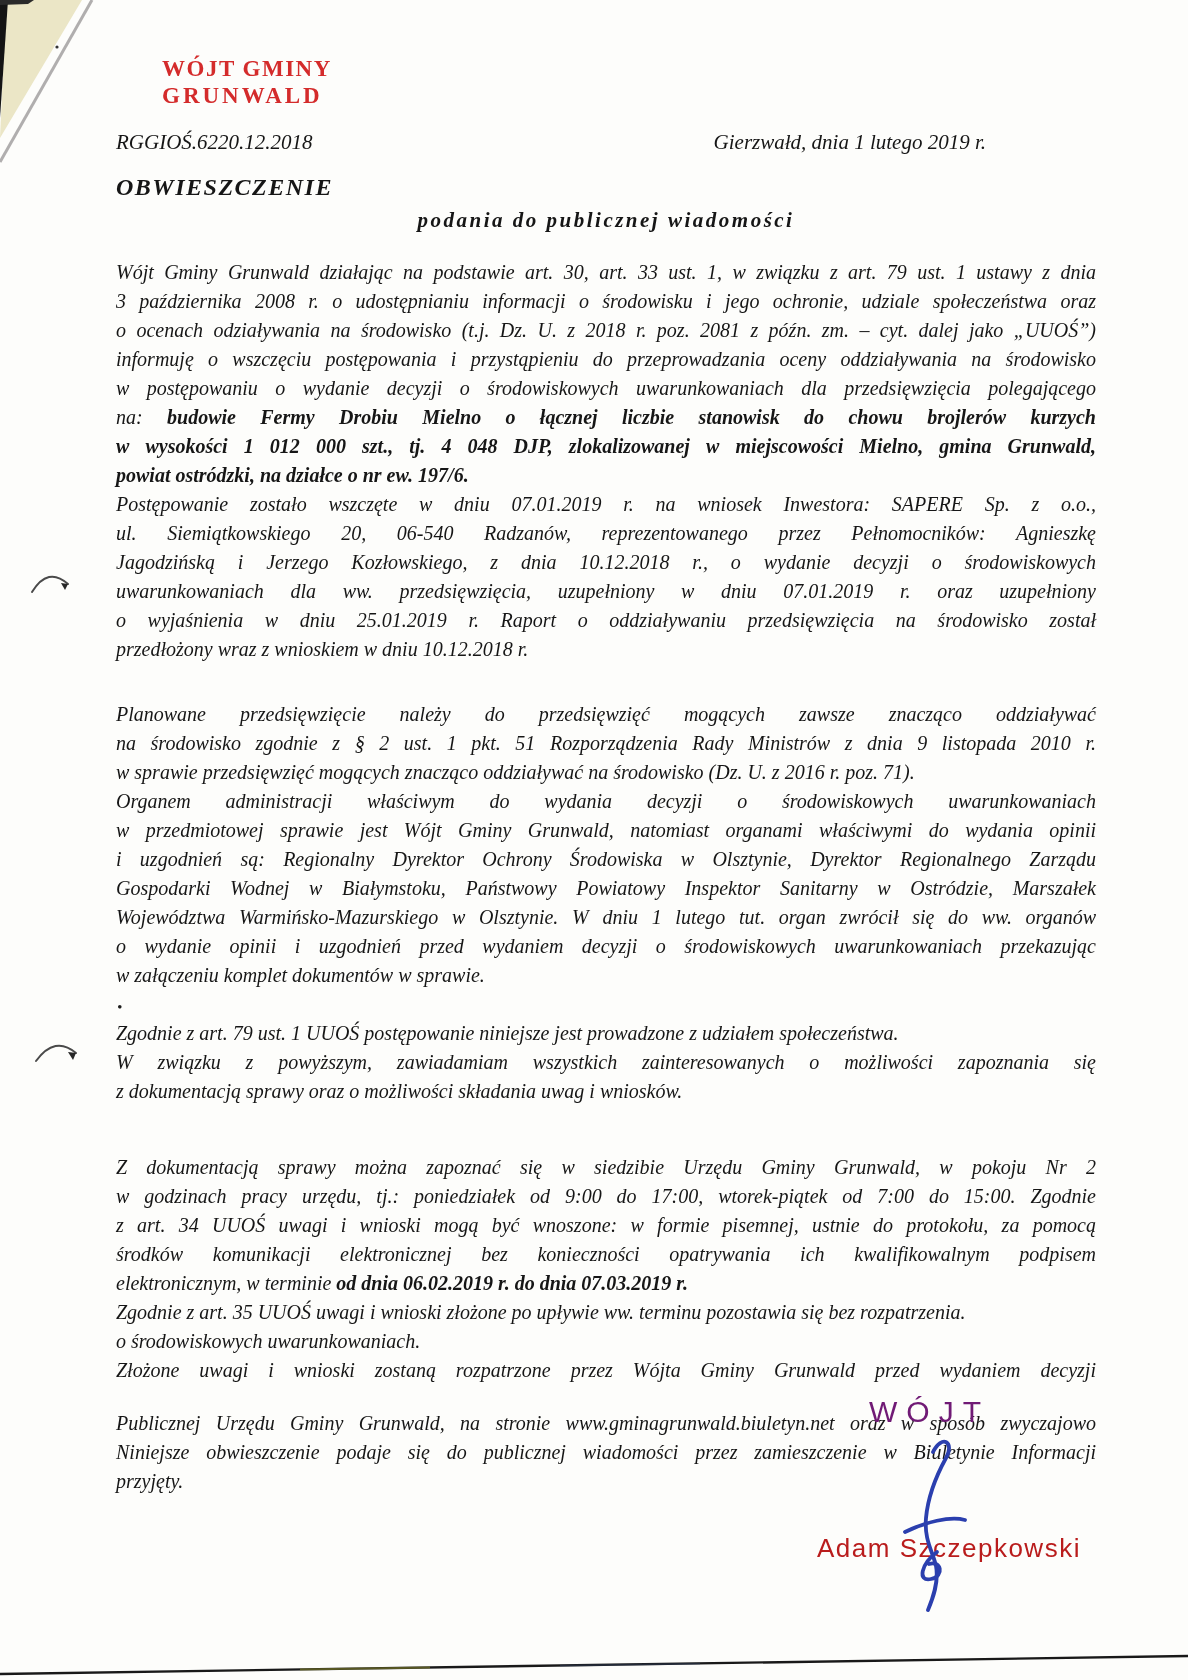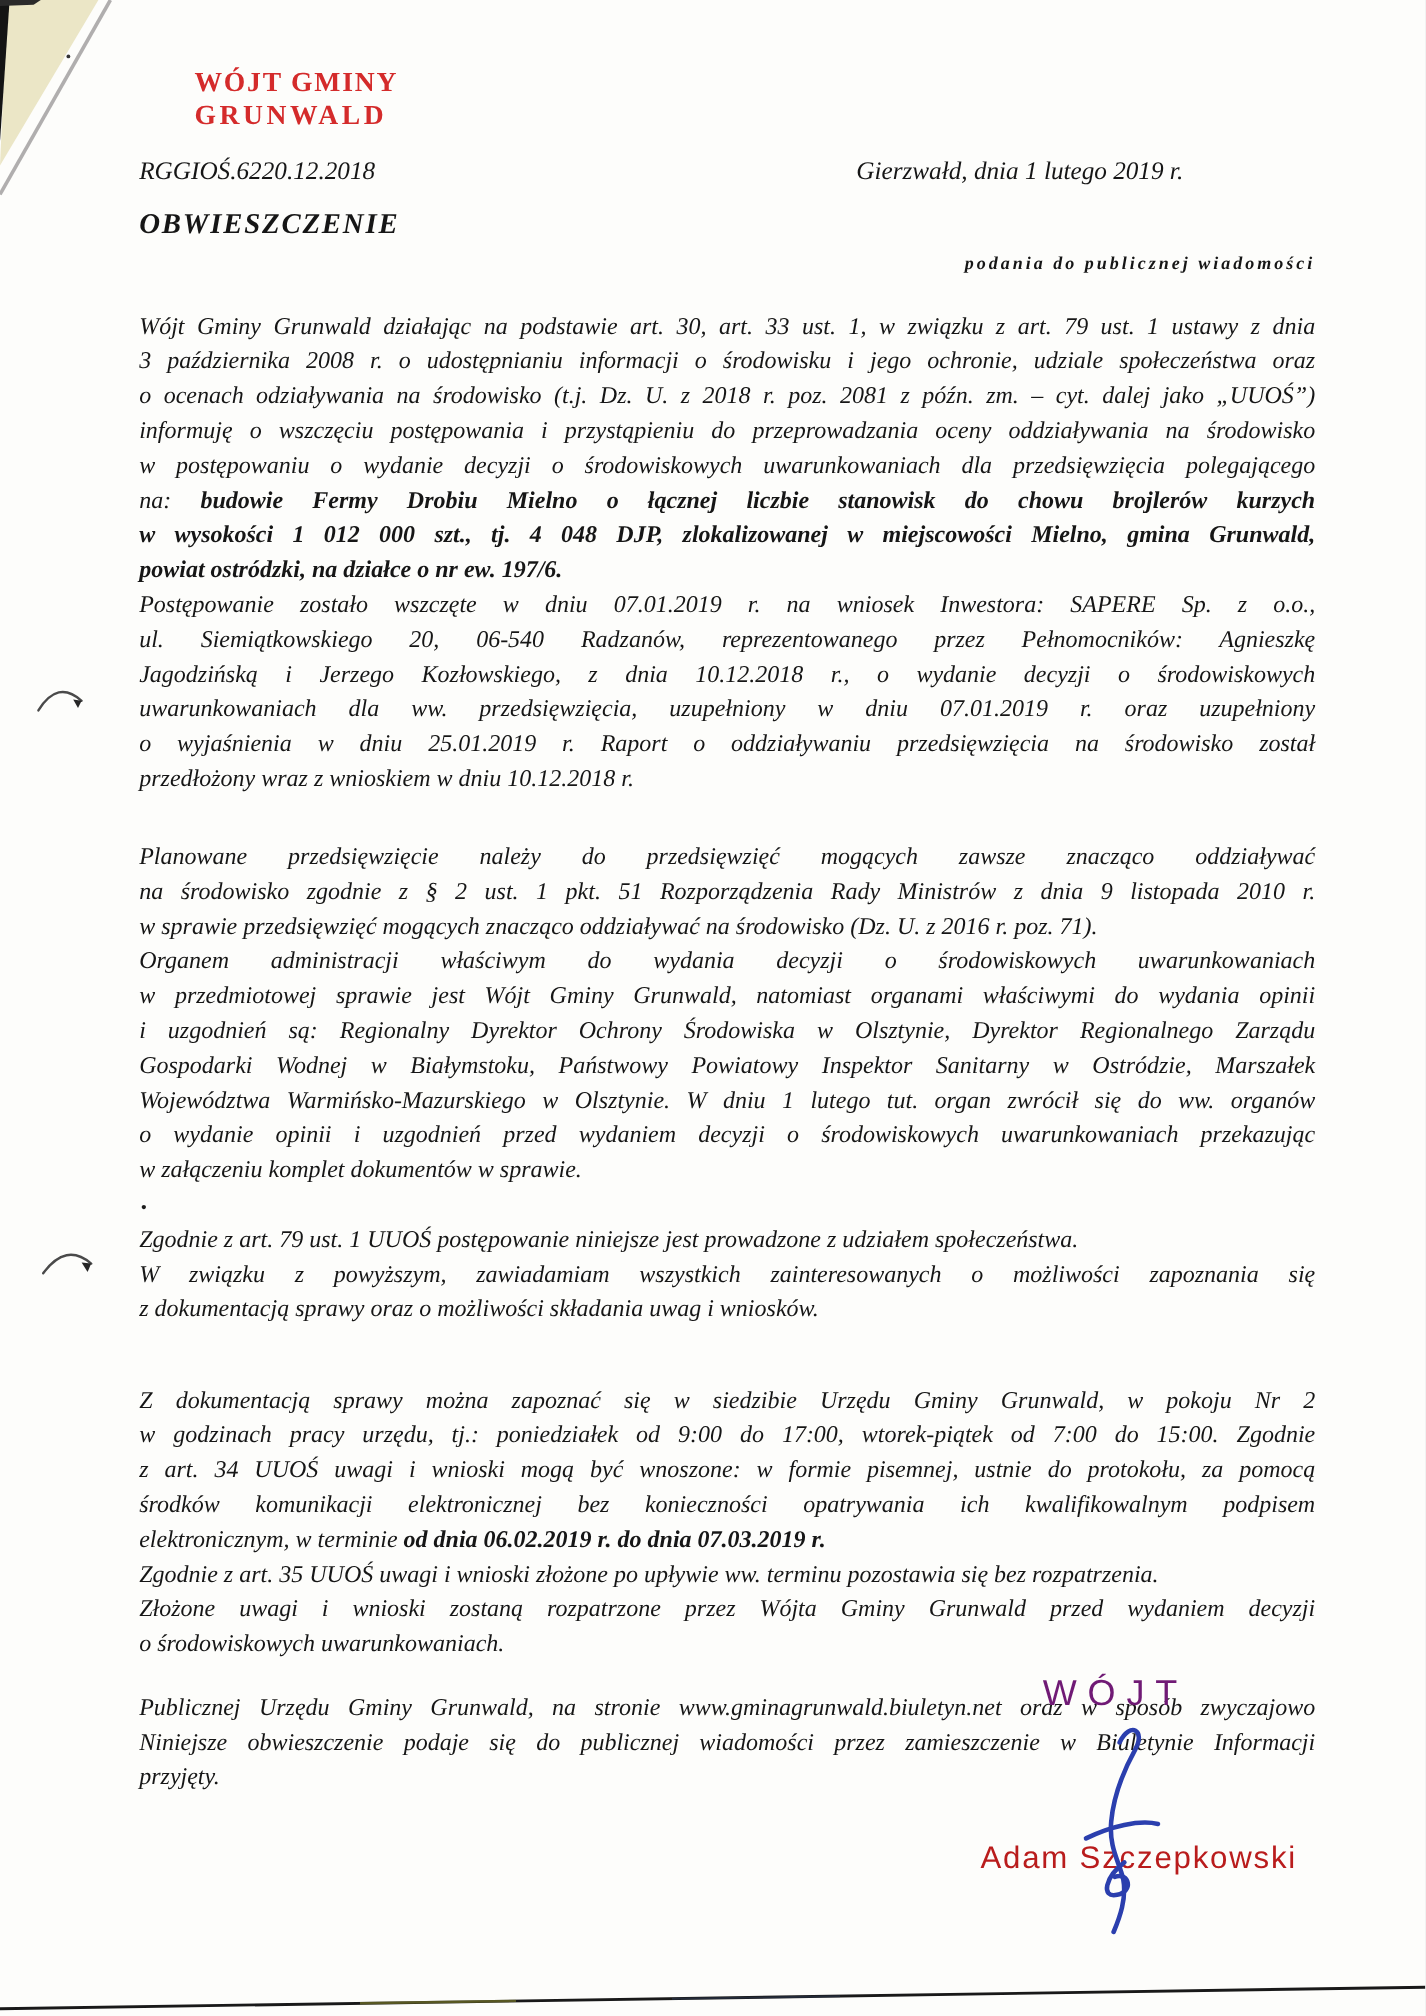--- a/index.html
+++ b/index.html
@@ -13,21 +13,21 @@
     position:absolute;left:162px;top:55px;
     color:#d42b2b;font-weight:700;font-size:23px;line-height:27px;
     letter-spacing:1.5px;
   }
   .letterhead .lh2{letter-spacing:3px;}
   
   .content{position:absolute;left:116px;top:128px;width:980px;font-style:italic;}
   .meta-row{display:flex;justify-content:space-between;font-size:21px;line-height:28px;}
   .meta-row .date{margin-right:110px;}
   .doc-title{margin-top:16px;text-align:left;font-weight:700;font-size:24px;line-height:30px;letter-spacing:1.5px;}
-  .doc-subtitle{margin-top:4px;text-align:right;font-weight:700;font-size:15px;line-height:29px;letter-spacing:2.5px;}
+  .doc-subtitle{margin-top:4px;text-align:center;font-weight:700;font-size:21px;line-height:29px;letter-spacing:2.5px;}
   
   .body-text{margin-top:23px;font-size:20px;line-height:29px;}
   .para{margin:0;}
   .line{text-align:justify;text-align-last:justify;}
   .line.last{text-align-last:left;}
   .line .b{font-weight:700;}
   .dotline{height:29px;}
   .dotmark{display:inline-block;font-size:15px;line-height:29px;transform:translate(1px,1px);color:#1c1c1c;}
   
   .sig-title{
@@ -119,22 +119,22 @@
           <div class="line"><span>Z dokumentacją sprawy można zapoznać się w siedzibie Urzędu Gminy Grunwald, w pokoju Nr 2</span></div>
           <div class="line"><span>w godzinach pracy urzędu, tj.: poniedziałek od 9:00 do 17:00, wtorek-piątek od 7:00 do 15:00. Zgodnie</span></div>
           <div class="line"><span>z art. 34 UUOŚ uwagi i wnioski mogą być wnoszone: w formie pisemnej, ustnie do protokołu, za pomocą</span></div>
           <div class="line"><span>środków komunikacji elektronicznej bez konieczności opatrywania ich kwalifikowalnym podpisem</span></div>
           <div class="line last"><span>elektronicznym, w terminie </span><span class="b">od dnia 06.02.2019 r. do dnia 07.03.2019 r.</span></div>
         </div>
         <div class="para">
           <div class="line last"><span>Zgodnie z art. 35 UUOŚ uwagi i wnioski złożone po upływie ww. terminu pozostawia się bez rozpatrzenia.</span></div>
         </div>
         <div class="para">
+          <div class="line last"><span>o środowiskowych uwarunkowaniach.</span></div>
           <div class="line"><span>Złożone uwagi i wnioski zostaną rozpatrzone przez Wójta Gminy Grunwald przed wydaniem decyzji</span></div>
-          <div class="line last"><span>o środowiskowych uwarunkowaniach.</span></div>
         </div>
         <div class="para" style="margin-top: 24px;">
           <div class="line"><span>Publicznej Urzędu Gminy Grunwald, na stronie www.gminagrunwald.biuletyn.net oraz w sposób zwyczajowo</span></div>
           <div class="line"><span>Niniejsze obwieszczenie podaje się do publicznej wiadomości przez zamieszczenie w Biuletynie Informacji</span></div>
           <div class="line last"><span>przyjęty.</span></div>
         </div>
       </div>
   </div>
 
   <svg class="curl-mark-1" width="48" height="42" viewBox="0 0 48 42">

